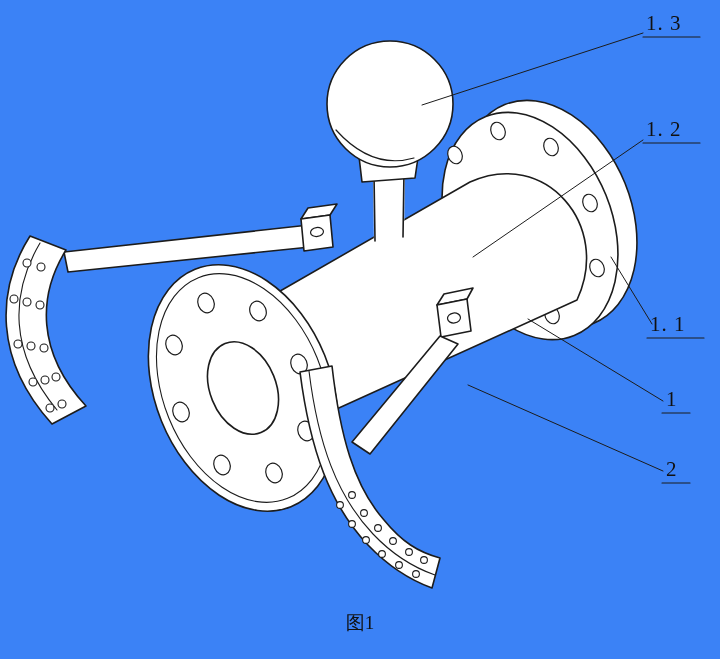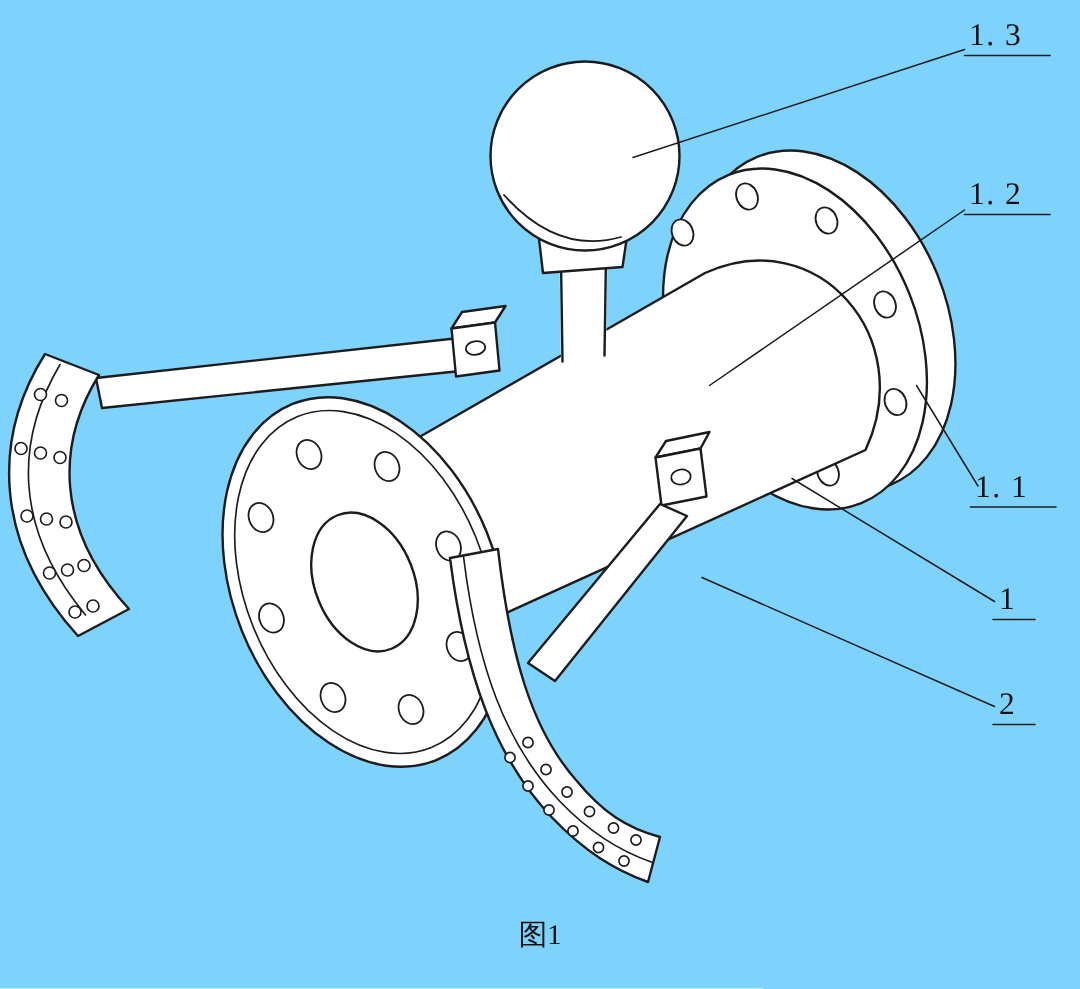--- a/index.html
+++ b/index.html
@@ -1,20 +1,20 @@
 <!DOCTYPE html>
 <html><head>
 <meta charset="utf-8">
 <style>
   html, body { margin: 0; padding: 0; background: #ffffff; }
   .canvas {
     position: relative;
     width: 720px;
     height: 659px;
-    background: #7dd3fc;
+    background: #3b82f6;
     overflow: hidden;
     font-family: "Liberation Serif", "DejaVu Serif", serif;
   }
   .canvas svg { position: absolute; top: 0; left: 0; }
   text {
     font-family: "Liberation Serif", "DejaVu Serif", serif;
     fill: #111111;
   }
   .ref-label { font-size: 21px; letter-spacing: 1px; }
   .caption { font-size: 19px; }

